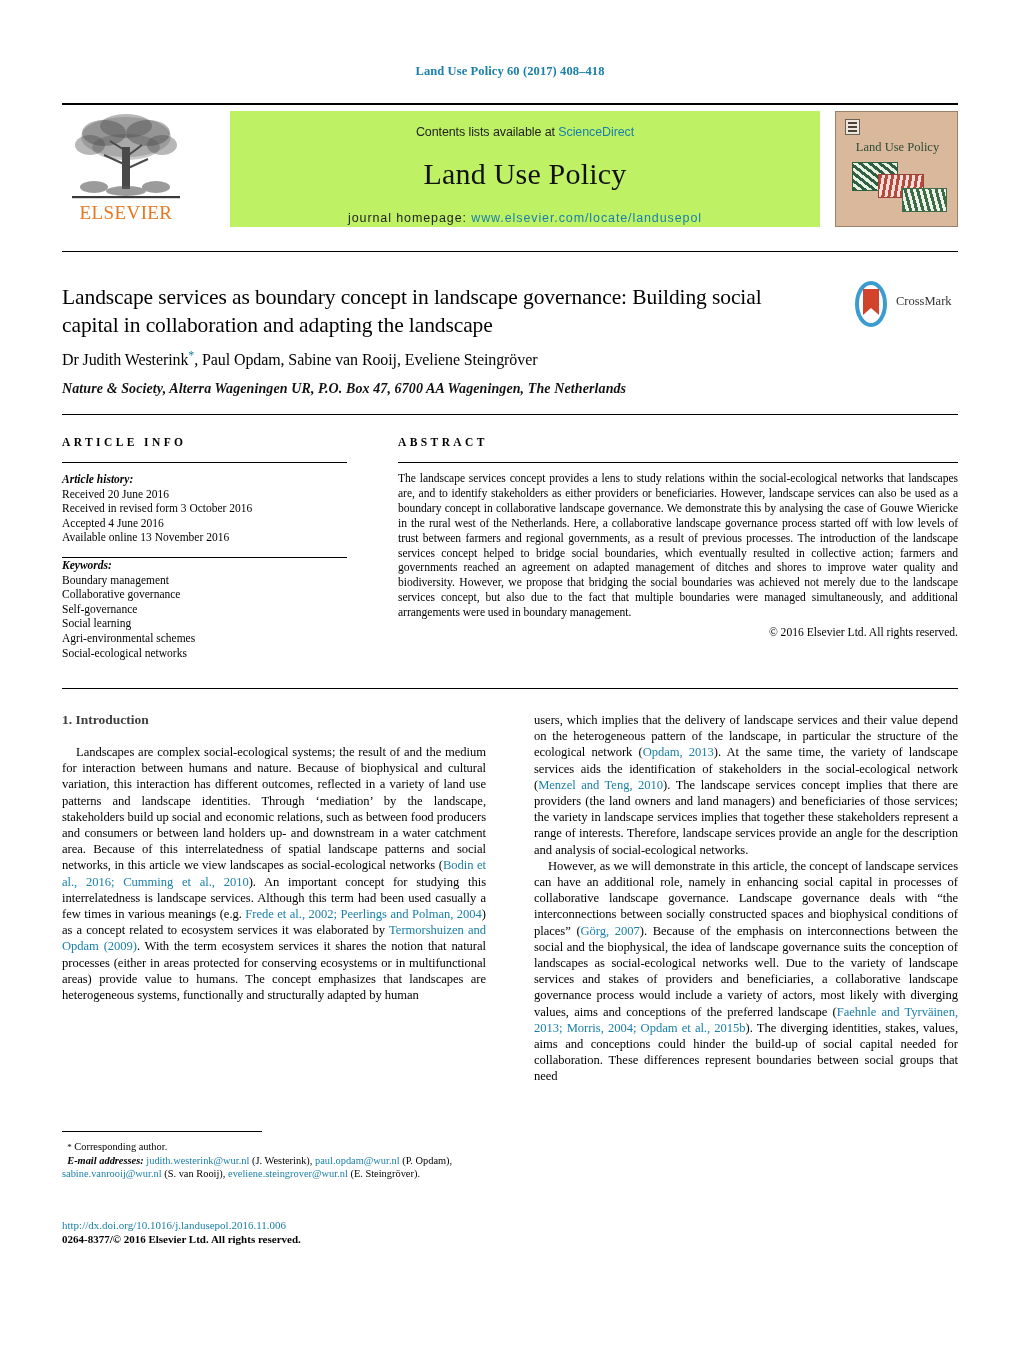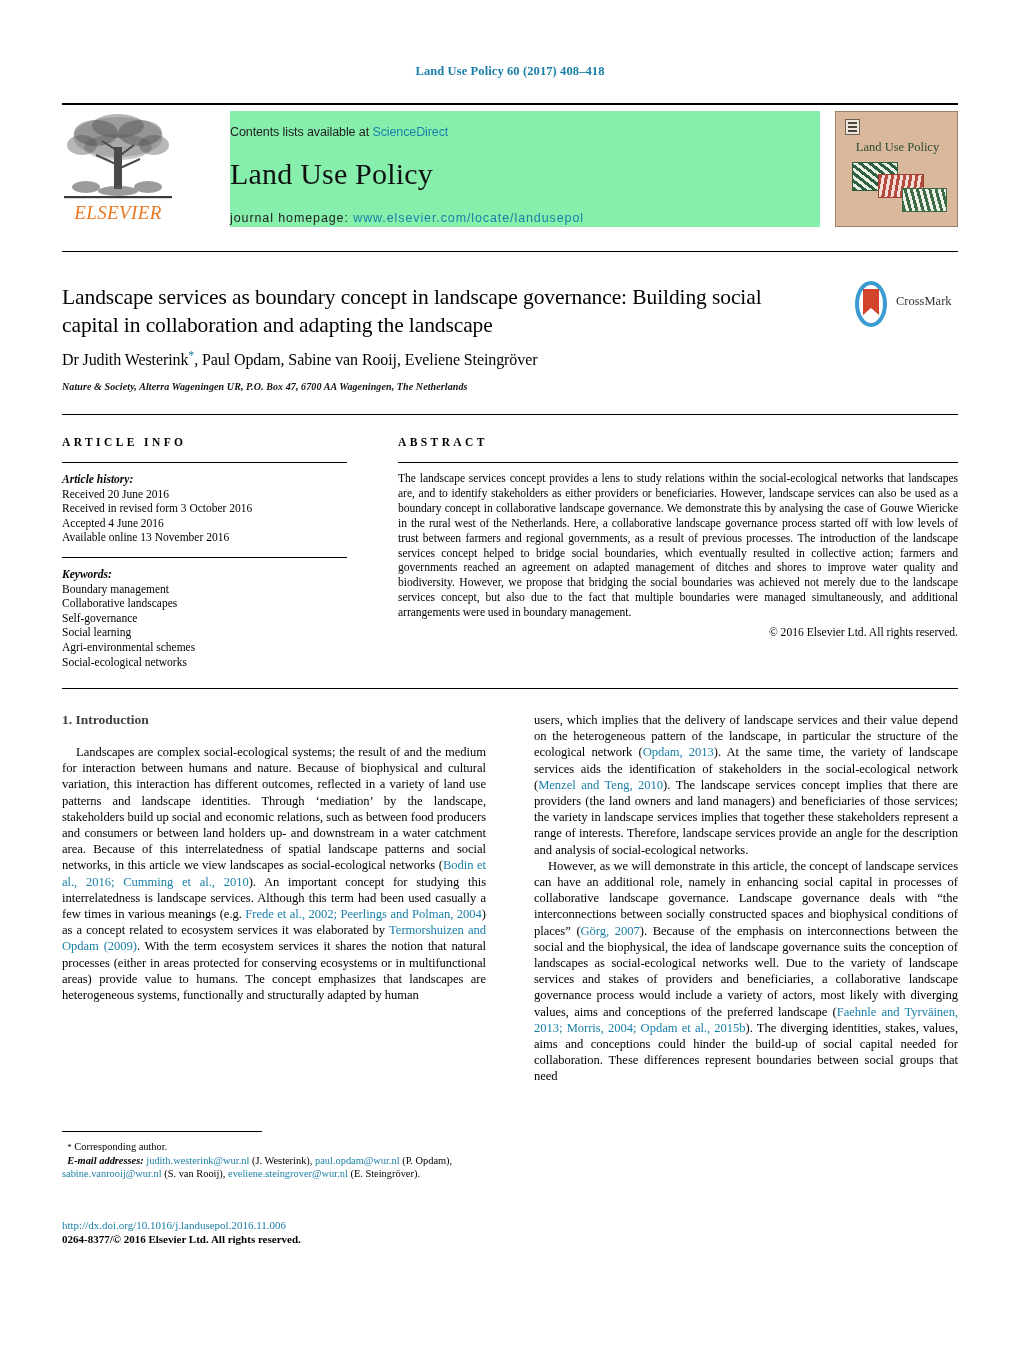--- a/index.html
+++ b/index.html
@@ -46,24 +46,23 @@
   .masthead .rule-top {
     position: absolute;
     top: 0; left: 0;
     width: 896px;
     height: 2px;
     background: #000;
   }
   .elsevier-block {
     position: absolute;
     top: 8px;
-    left: 0;
+    left: 8px;
     width: 112px;
     height: 116px;
-    font-style: italic;
   }
   .elsevier-tree {
     width: 112px;
     height: 92px;
     display: block;
   }
   .elsevier-word {
     font-family: "Liberation Serif", serif;
     font-size: 19px;
     letter-spacing: 0.4px;
@@ -71,21 +70,22 @@
     text-align: center;
     line-height: 20px;
     font-weight: normal;
   }
   .journal-band {
     position: absolute;
     top: 8px;
     left: 168px;
     width: 590px;
     height: 116px;
-    background: #86efac;
+    background: #bef264;
+    text-align: center;
   }
   .contents-line {
     font-family: "Liberation Sans", sans-serif;
     font-size: 12.5px;
     color: #222;
     padding-top: 14px;
     letter-spacing: -0.1px;
   }
   .contents-line .sd {
     color: #1a7fa8;
@@ -205,21 +205,21 @@
   .authors sup {
     color: #1a7fa8;
     font-size: 12px;
     vertical-align: super;
   }
   .affiliation {
     position: absolute;
     top: 381px; left: 62px;
     width: 860px;
     font-family: "Liberation Serif", serif;
-    font-size: 10px;
+    font-size: 14px;
     font-style: italic;
     font-weight: bold;
     color: #111;
     letter-spacing: 0.1px;
   }
 
   
   .section-rule {
     position: absolute;
     top: 414px; left: 62px;
@@ -258,21 +258,21 @@
   .info-block .lab {
     font-style: italic;
     font-weight: bold;
   }
   .info-rule {
     height: 1px;
     background: #000;
     margin-top: 12px;
   }
   .keywords-block {
-    margin-top: 9px;
+    margin-top: 0;
     font-family: "Liberation Serif", serif;
     font-size: 11.5px;
     line-height: 14.6px;
     color: #000;
   }
   .keywords-block .lab {
     font-style: italic;
     font-weight: bold;
   }
   .abstract-body {
@@ -444,21 +444,21 @@
       <div class="lab">Article history:</div>
       <div>Received 20 June 2016</div>
       <div>Received in revised form 3 October 2016</div>
       <div>Accepted 4 June 2016</div>
       <div>Available online 13 November 2016</div>
     </div>
     <div class="info-rule"></div>
     <div class="keywords-block">
       <div class="lab">Keywords:</div>
       <div>Boundary management</div>
-      <div>Collaborative landscapes</div>
+      <div>Collaborative governance</div>
       <div>Self-governance</div>
       <div>Social learning</div>
       <div>Agri-environmental schemes</div>
       <div>Social-ecological networks</div>
     </div>
   </div>
 
   <div class="abstract-col">
     <div class="col-head">ABSTRACT</div>
     <div class="thin-rule"></div>

